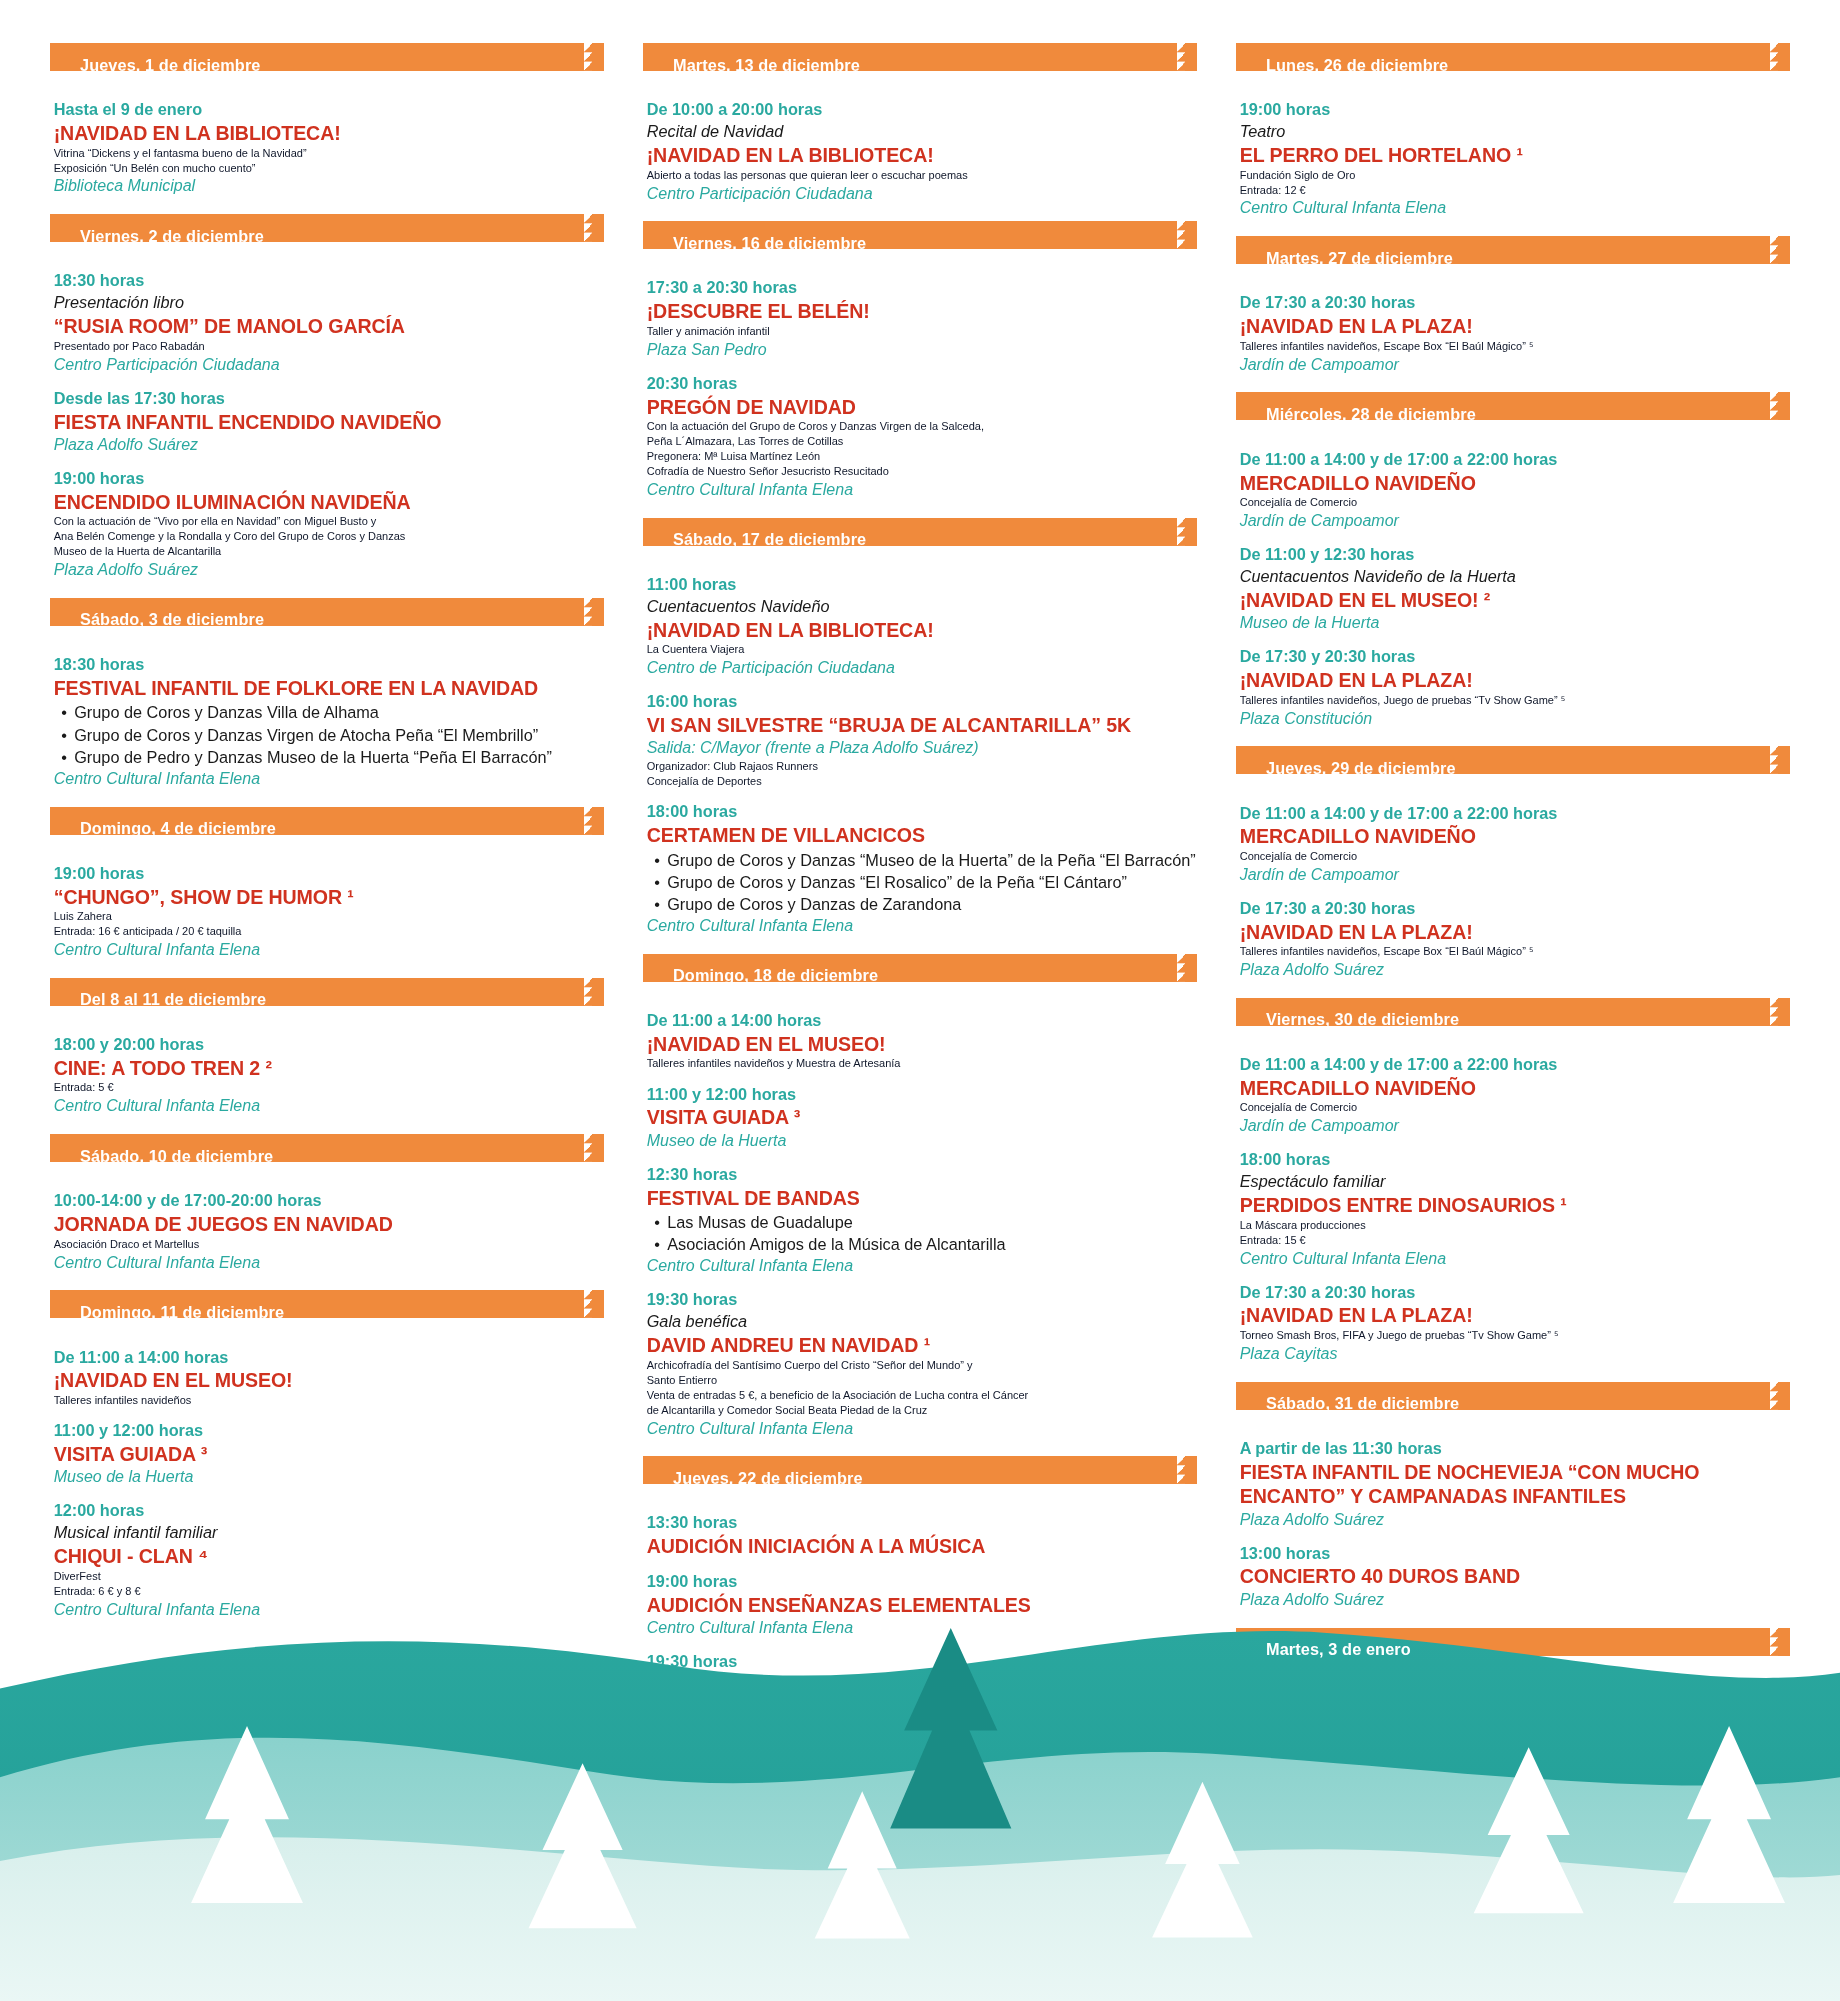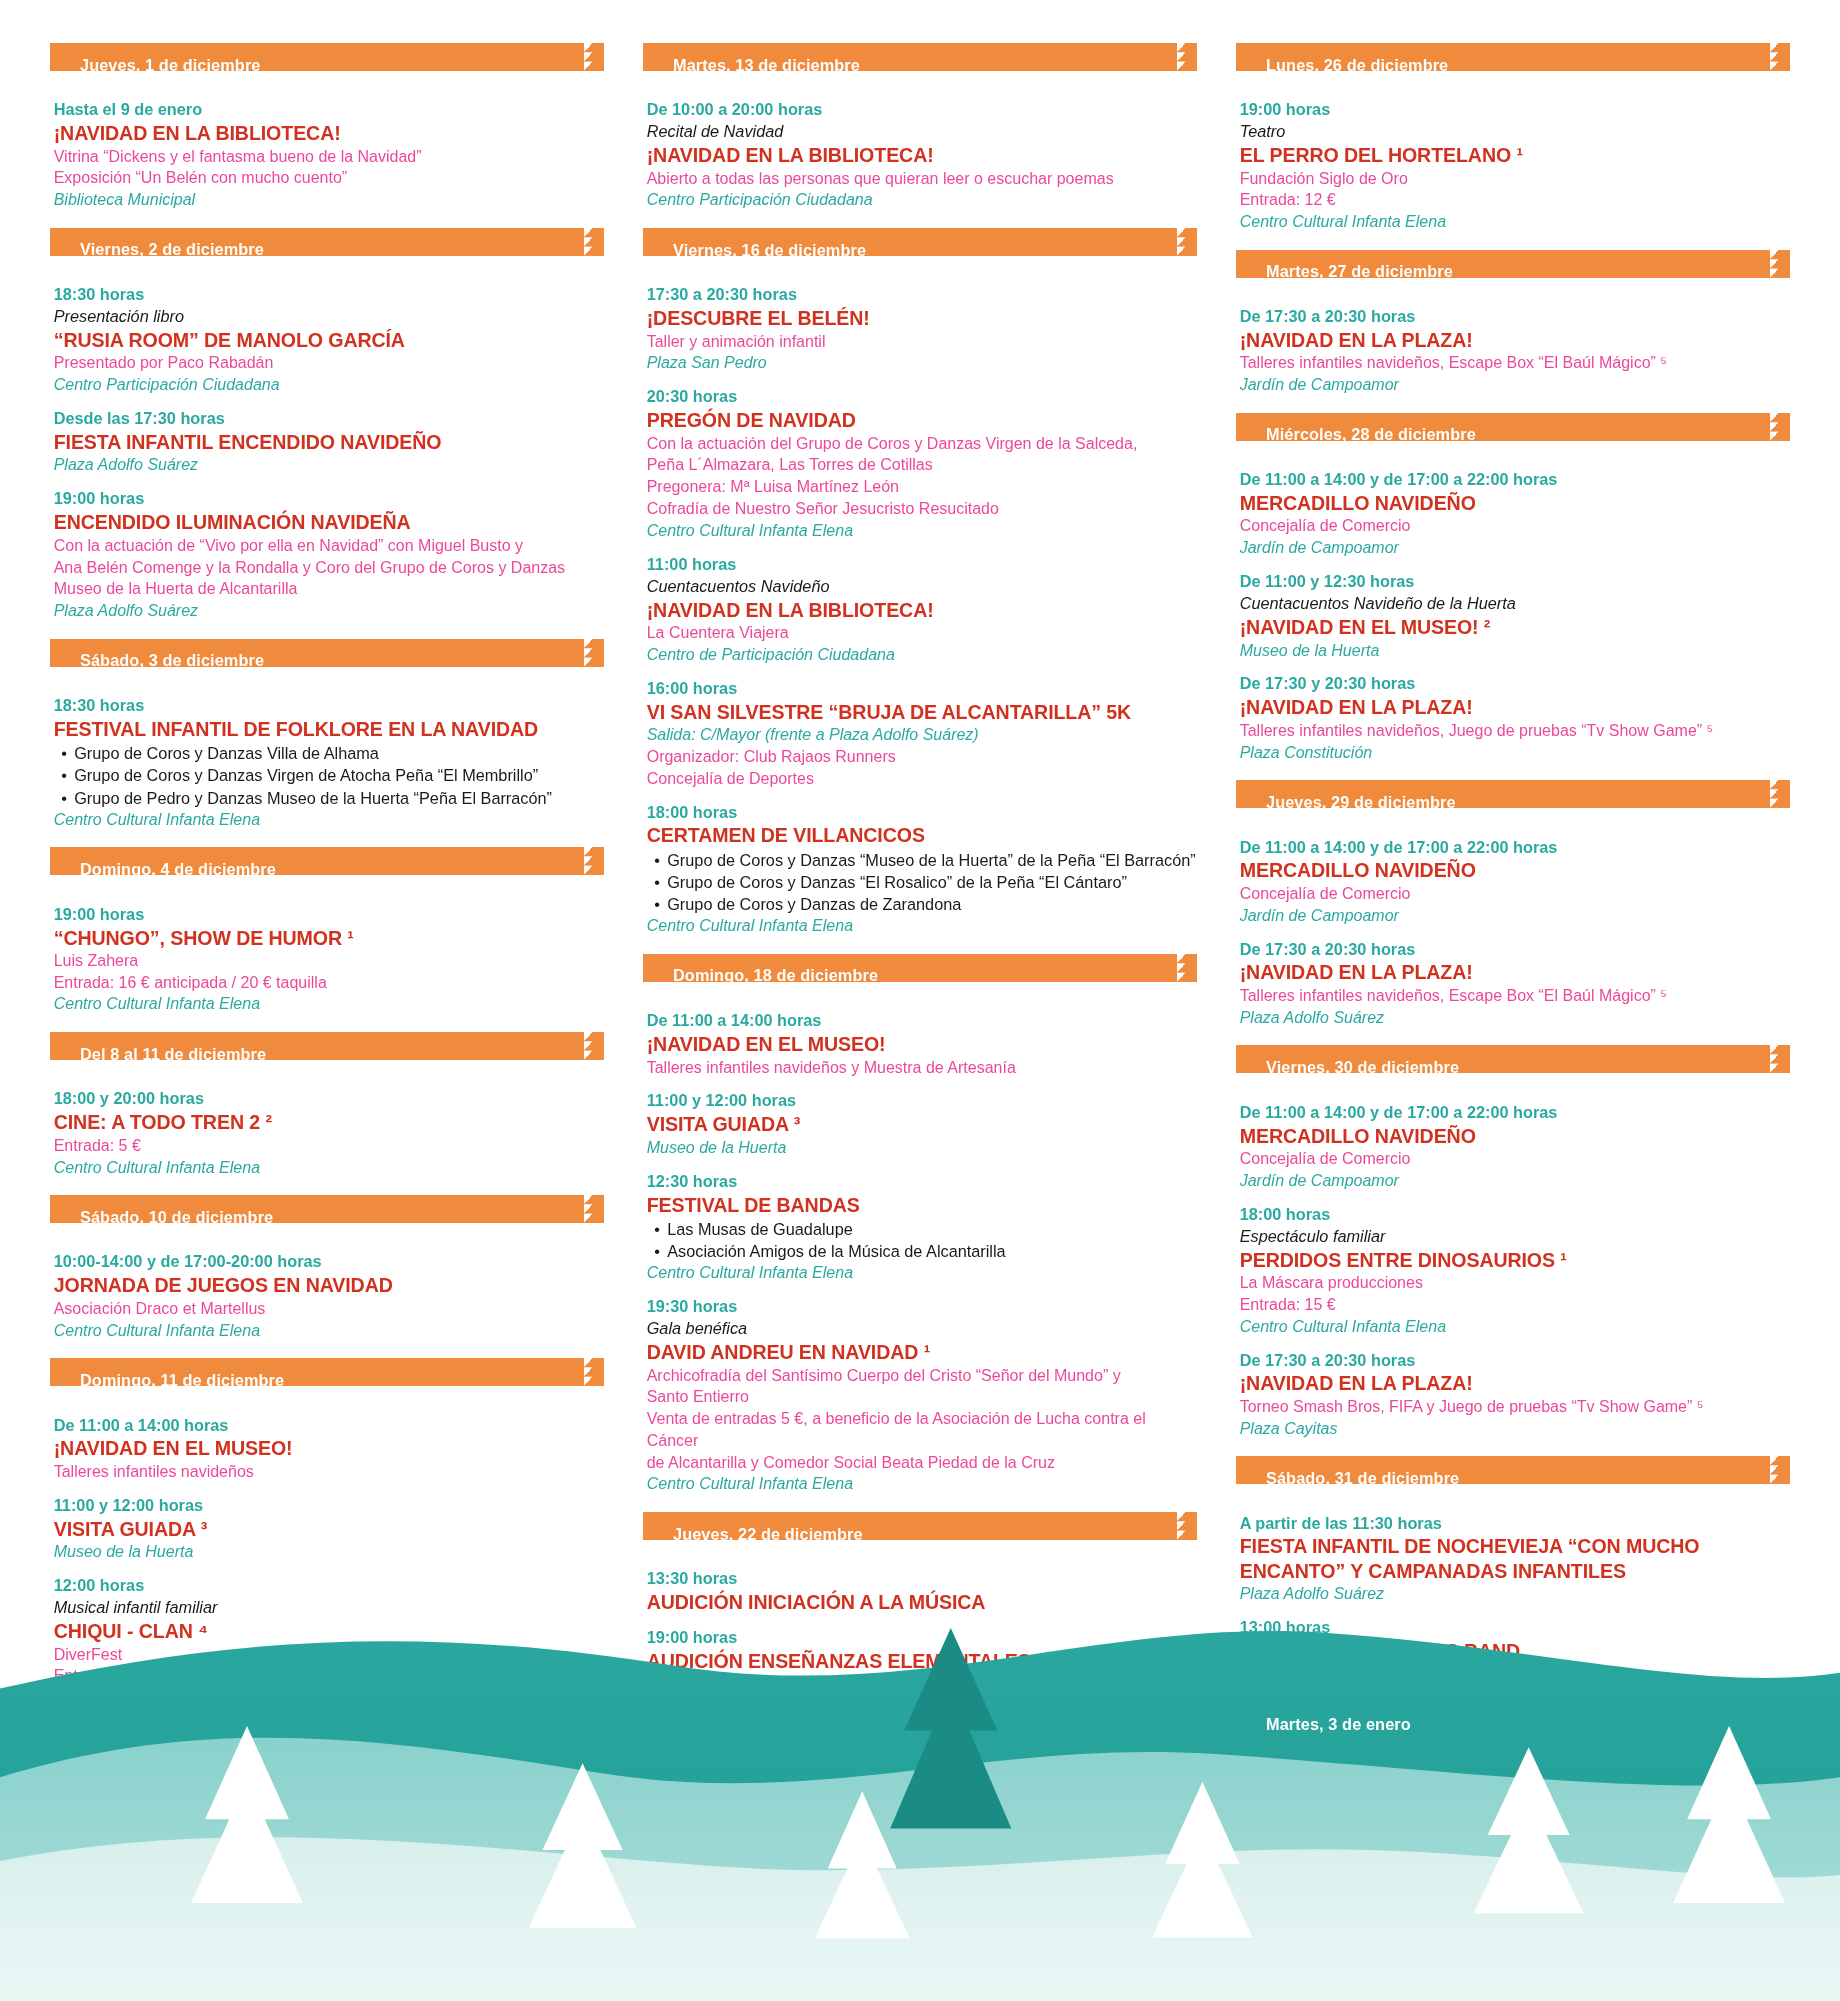--- a/index.html
+++ b/index.html
@@ -65,22 +65,22 @@
   }
   .title{
     color:#d0321f;
     font-weight:bold;
     font-size:19.6px;
     line-height:1.25;
     letter-spacing:-0.1px;
     margin-top:0.9px;
   }
   .desc{
-    color:#ec4899;
-    font-size:16px;
+    color:#0f172a;
+    font-size:11px;
     line-height:1.36;
   }
   .place{
     color:#2aa9a0;
     font-style:italic;
     font-size:16px;
     line-height:1.36;
   }
   ul.bullets{
     margin:0.9px 0 0 0;
@@ -249,20 +249,24 @@
           <div class="place">Plaza San Pedro</div>
         </div>
         <div class="ev">
           <div class="time">20:30 horas</div>
           <div class="title">PREGÓN DE NAVIDAD</div>
           <div class="desc">Con la actuación del Grupo de Coros y Danzas Virgen de la Salceda,</div>
           <div class="desc">Peña L´Almazara, Las Torres de Cotillas</div>
           <div class="desc">Pregonera: Mª Luisa Martínez León</div>
           <div class="desc">Cofradía de Nuestro Señor Jesucristo Resucitado</div>
           <div class="place">Centro Cultural Infanta Elena</div>
+        </div>
+        <div class="daybar">
+          <div class="bar"></div>
+          <div class="label">Sábado, 17 de diciembre</div>
         </div>
         <div class="ev">
           <div class="time">11:00 horas</div>
           <div class="sub">Cuentacuentos Navideño</div>
           <div class="title">¡NAVIDAD EN LA BIBLIOTECA!</div>
           <div class="desc">La Cuentera Viajera</div>
           <div class="place">Centro de Participación Ciudadana</div>
         </div>
         <div class="ev">
           <div class="time">16:00 horas</div>

